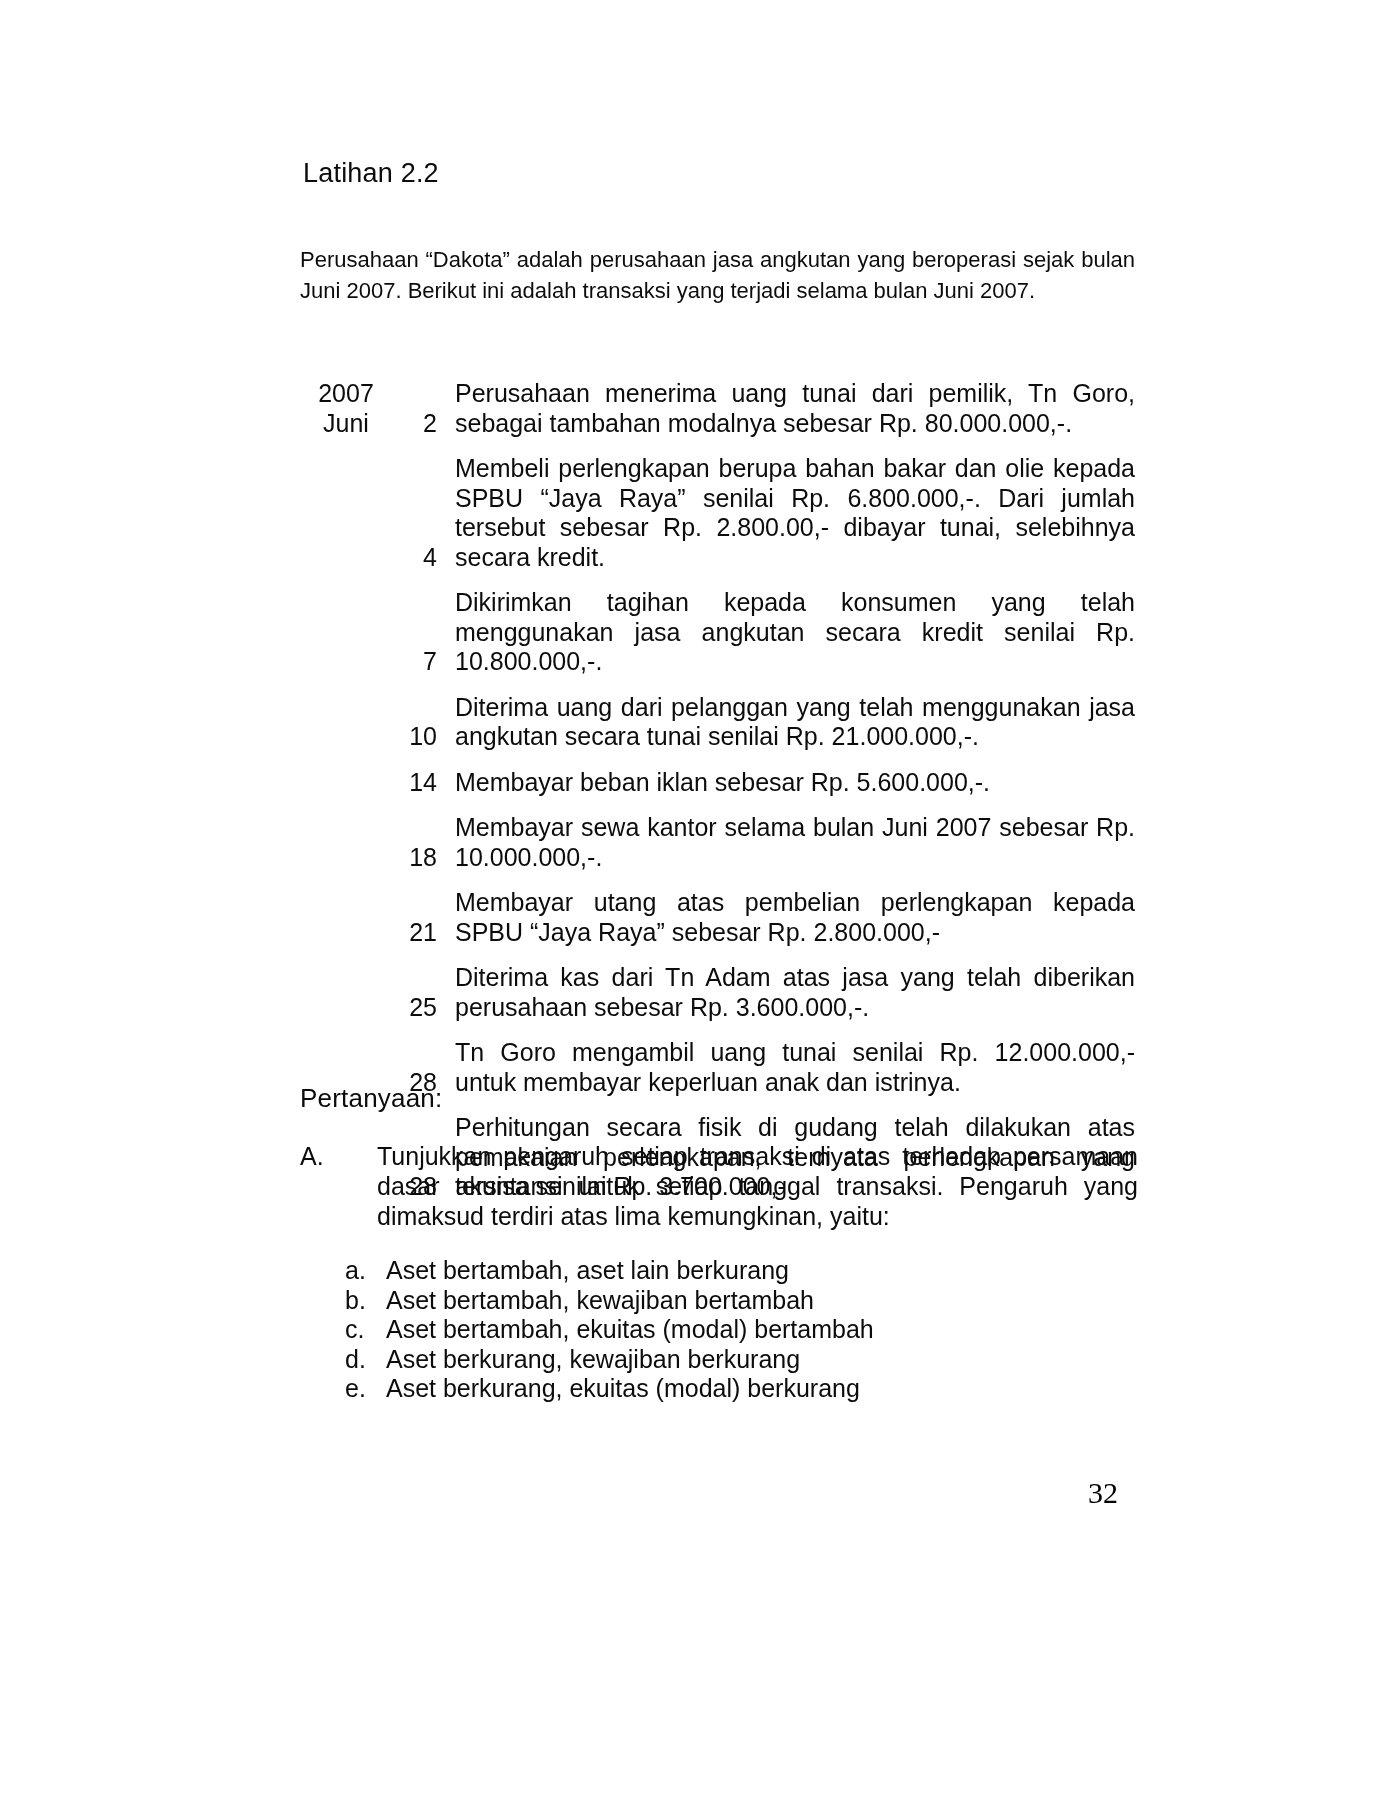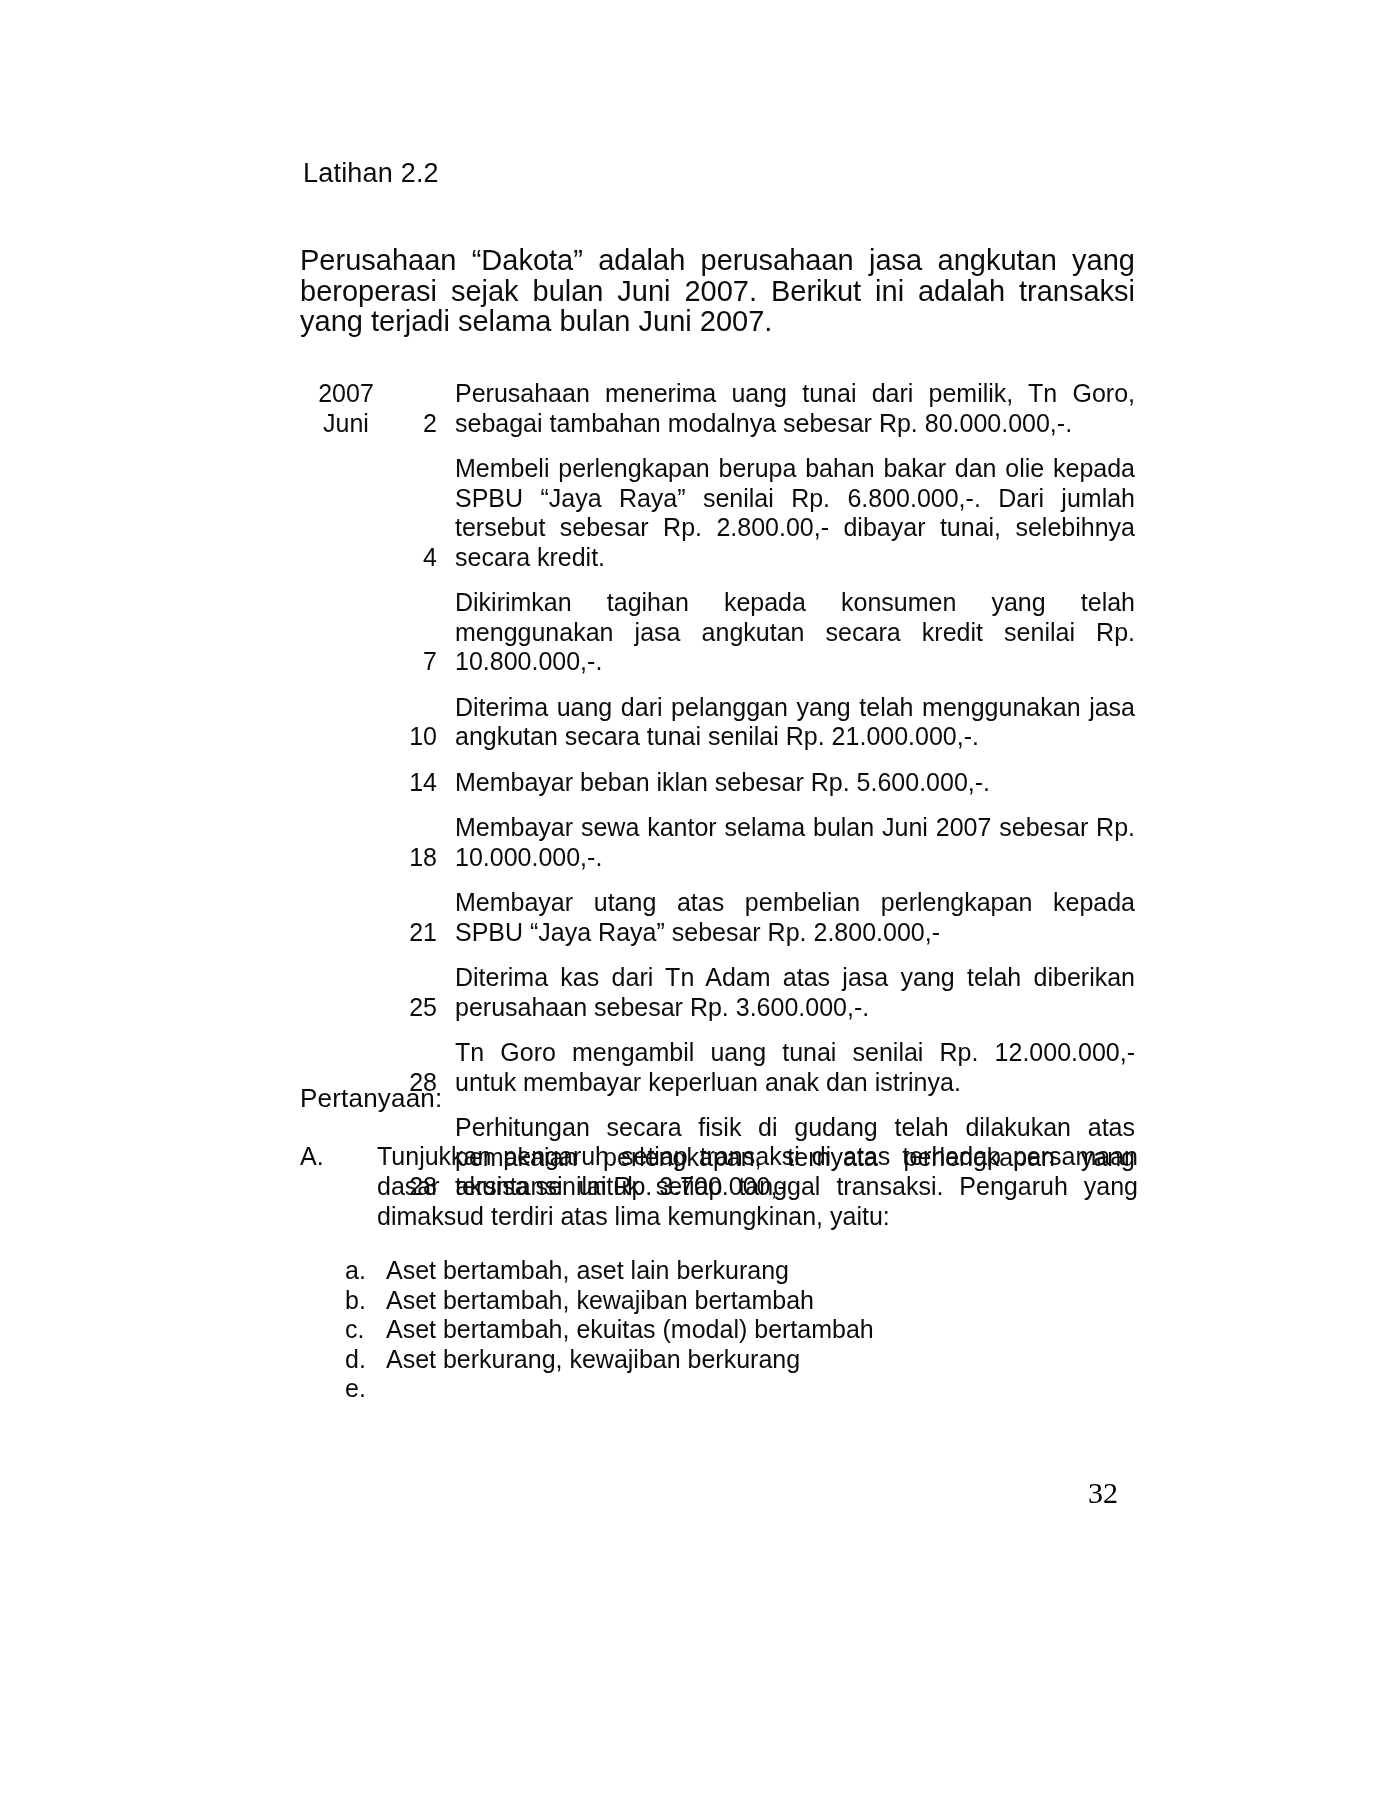--- a/index.html
+++ b/index.html
@@ -15,21 +15,21 @@
     background: #ffffff;
     overflow: hidden;
   }
   .doc-title {
     position: absolute; left: 303px; top: 158px;
     font-size: 27px; font-weight: normal; line-height: 31px;
     letter-spacing: 0.2px;
   }
   .intro {
     position: absolute; left: 300px; top: 245px; width: 835px;
-    font-size: 29px; line-height: 30.5px;
+    font-size: 22px; line-height: 30.5px;
     text-align: justify;
   }
   .txn-table {
     position: absolute; left: 310px; top: 363px; width: 830px;
     font-size: 25px; line-height: 29.5px;
   }
   .txn-row { display: flex; align-items: flex-end; margin-top: 16px; }
   .td-date {
     width: 72px; flex: 0 0 72px;
     text-align: center;
@@ -162,18 +162,19 @@
     <div class="option-row">
       <div class="opt-label">c.</div>
       <div class="opt-text">Aset bertambah, ekuitas (modal) bertambah</div>
     </div>
     <div class="option-row">
       <div class="opt-label">d.</div>
       <div class="opt-text">Aset berkurang, kewajiban berkurang</div>
     </div>
     <div class="option-row">
       <div class="opt-label">e.</div>
+      <div class="opt-text">Aset berkurang, ekuitas (modal) berkurang</div>
     </div>
   </div>
 
   <div class="page-number">32</div>
 
 </div>
 
 </body></html>

